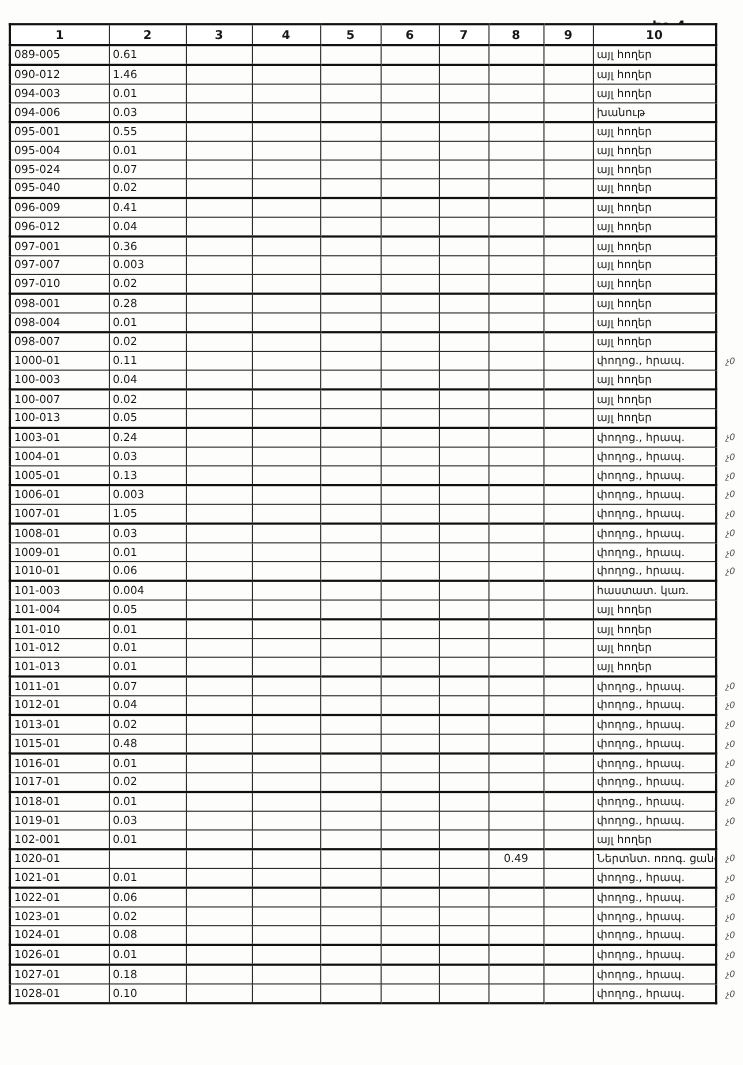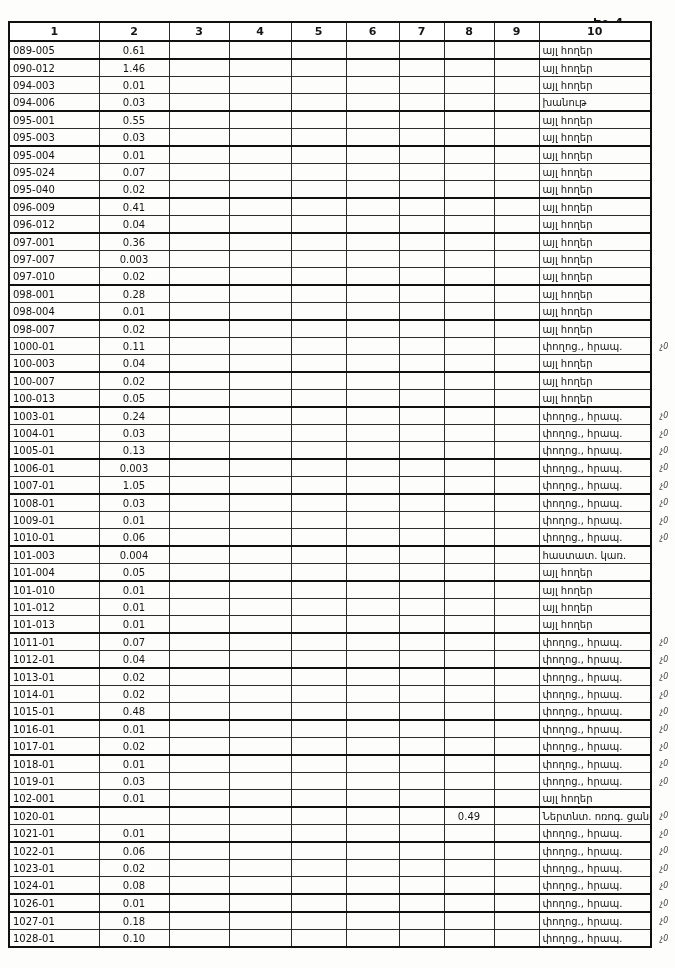--- a/index.html
+++ b/index.html
@@ -44,21 +44,21 @@
   table.doc td.c1, table.doc th.h1{border-left:2px solid #111;}
   table.doc td.c10, table.doc th.h10{border-right:2px solid #111;margin-top:48px;}
   tbody tr:last-child td{border-bottom:2px solid #111;}
   
   table.doc td.mark, table.doc th.mark{
     border:none;background:transparent;
     font-size:8px;color:#4a4a4a;font-style:italic;
     padding-left:8px;text-align:left;
   }
   td.c1{text-align:left;color:#101010;}
-  td.c2{text-align:center;}
+  td.c2{text-align:left;}
   td.c8{text-align:center;}
   td.c10{text-align:left;font-size:10px;}
   tbody td{border-bottom:1px solid #3d3d3d;}
   tbody tr.thick td{border-bottom:2px solid #101010;}
   tbody tr.thick td.mark{border-bottom:none;}
   tbody td.mark{border-bottom:none !important;}
   
   col.w1{width:90px;}  col.w2{width:70px;}  col.w3{width:60px;}
   col.w4{width:62px;}  col.w5{width:55px;}  col.w6{width:53px;}
   col.w7{width:45px;}  col.w8{width:50px;}  col.w9{width:45px;}
@@ -157,33 +157,20 @@
         <td class="c3"></td>
         <td class="c4"></td>
         <td class="c5"></td>
         <td class="c6"></td>
         <td class="c7"></td>
         <td class="c8"></td>
         <td class="c9"></td>
         <td class="c10">այլ հողեր</td>
         <td class="mark"></td>
       </tr>
-      <tr class="thick">
-        <td class="c1">095-003</td>
-        <td class="c2">0.03</td>
-        <td class="c3"></td>
-        <td class="c4"></td>
-        <td class="c5"></td>
-        <td class="c6"></td>
-        <td class="c7"></td>
-        <td class="c8"></td>
-        <td class="c9"></td>
-        <td class="c10">այլ հողեր</td>
-        <td class="mark"></td>
-      </tr>
       <tr>
         <td class="c1">095-004</td>
         <td class="c2">0.01</td>
         <td class="c3"></td>
         <td class="c4"></td>
         <td class="c5"></td>
         <td class="c6"></td>
         <td class="c7"></td>
         <td class="c8"></td>
         <td class="c9"></td>
@@ -562,33 +549,20 @@
         <td class="c5"></td>
         <td class="c6"></td>
         <td class="c7"></td>
         <td class="c8"></td>
         <td class="c9"></td>
         <td class="c10">փողոց., հրապ.</td>
         <td class="mark">չ0</td>
       </tr>
       <tr>
         <td class="c1">1013-01</td>
-        <td class="c2">0.02</td>
-        <td class="c3"></td>
-        <td class="c4"></td>
-        <td class="c5"></td>
-        <td class="c6"></td>
-        <td class="c7"></td>
-        <td class="c8"></td>
-        <td class="c9"></td>
-        <td class="c10">փողոց., հրապ.</td>
-        <td class="mark">չ0</td>
-      </tr>
-      <tr>
-        <td class="c1">1014-01</td>
         <td class="c2">0.02</td>
         <td class="c3"></td>
         <td class="c4"></td>
         <td class="c5"></td>
         <td class="c6"></td>
         <td class="c7"></td>
         <td class="c8"></td>
         <td class="c9"></td>
         <td class="c10">փողոց., հրապ.</td>
         <td class="mark">չ0</td>

